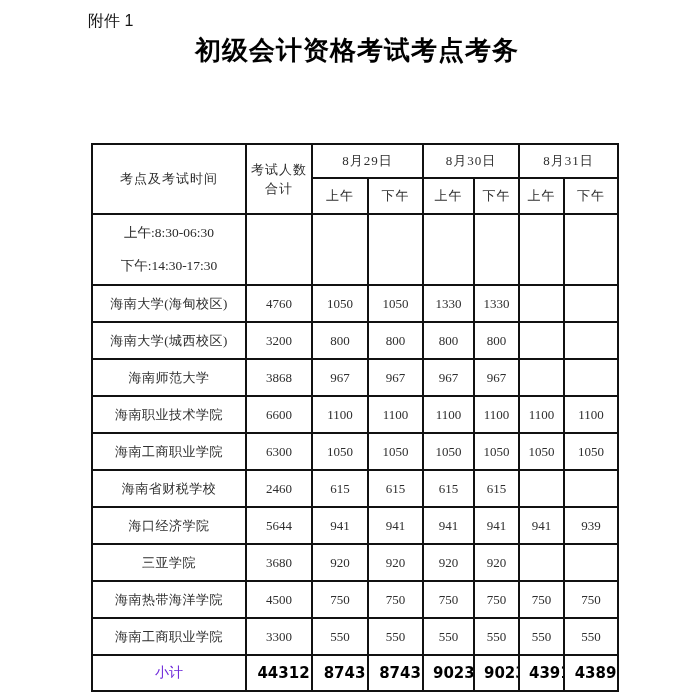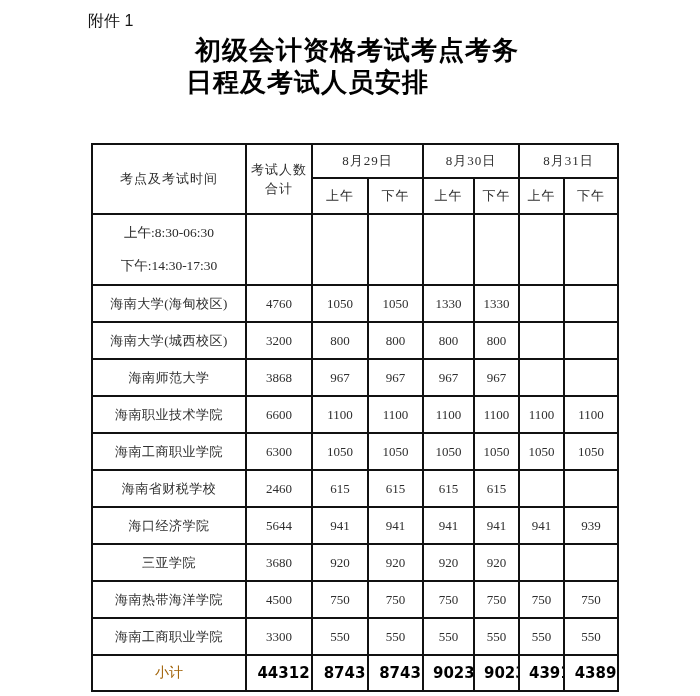--- a/index.html
+++ b/index.html
@@ -56,36 +56,35 @@
   td.hdr { color: #222; letter-spacing: 1px; }
   td.hdr .stack-line { line-height: 19px; letter-spacing: 1px; }
 
   td.time-cell { text-align: center; }
   td.time-cell .time-line { line-height: 16px; font-size: 13.5px; color: #2a2a2a; }
   td.time-cell .time-line + .time-line { margin-top: 17px; }
 
   td.site { font-size: 13px; letter-spacing: 0.5px; color: #303030; }
   td.num  { font-size: 14px; color: var(--num); }
 
-  tr.r-subtotal td { font-size: 14px; color: #a16207; }
+  tr.r-subtotal td { font-size: 14px; color: #6d28d9; }
   tr.r-subtotal td.num {
     font-family: "DejaVu Sans", "Liberation Sans", sans-serif;
     font-weight: 700; color: #000; font-size: 15px; padding-left: 9px;
   }
 </style>
 </head>
 <body>
 
 <div class="page">
 
   <div class="attachment">附件 1</div>
 
   <div class="title-block">
     <div class="title-line-1">初级会计资格考试考点考务</div>
-    <div class="title-line-2">日程及考试人员安排</div>
   </div>
 
   <table class="exam">
     <colgroup>
       <col style="width:154px">
         <col style="width:66px">
       <col style="width:56px">
         <col style="width:55px">
       <col style="width:51px">
         <col style="width:45px">

